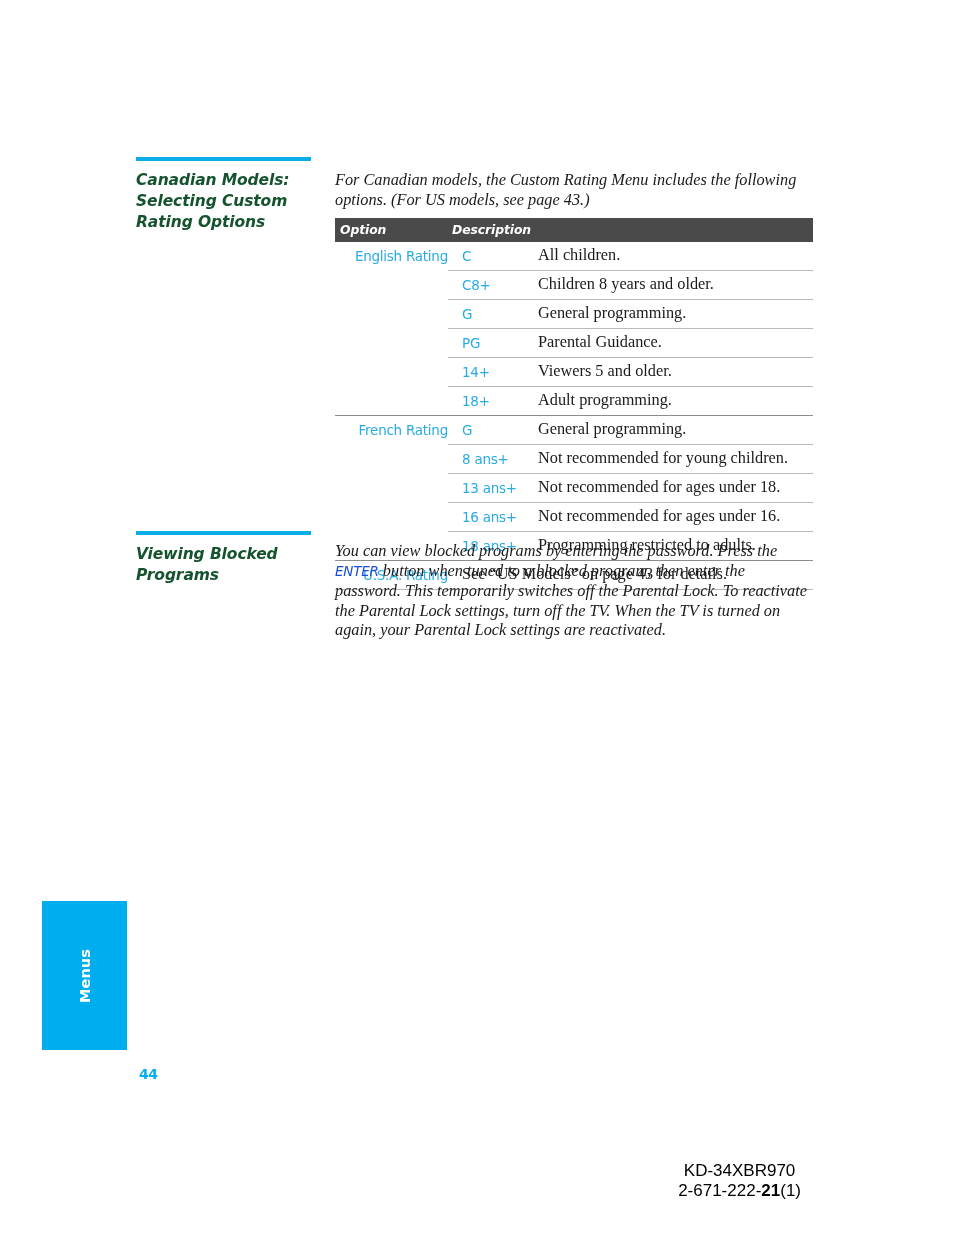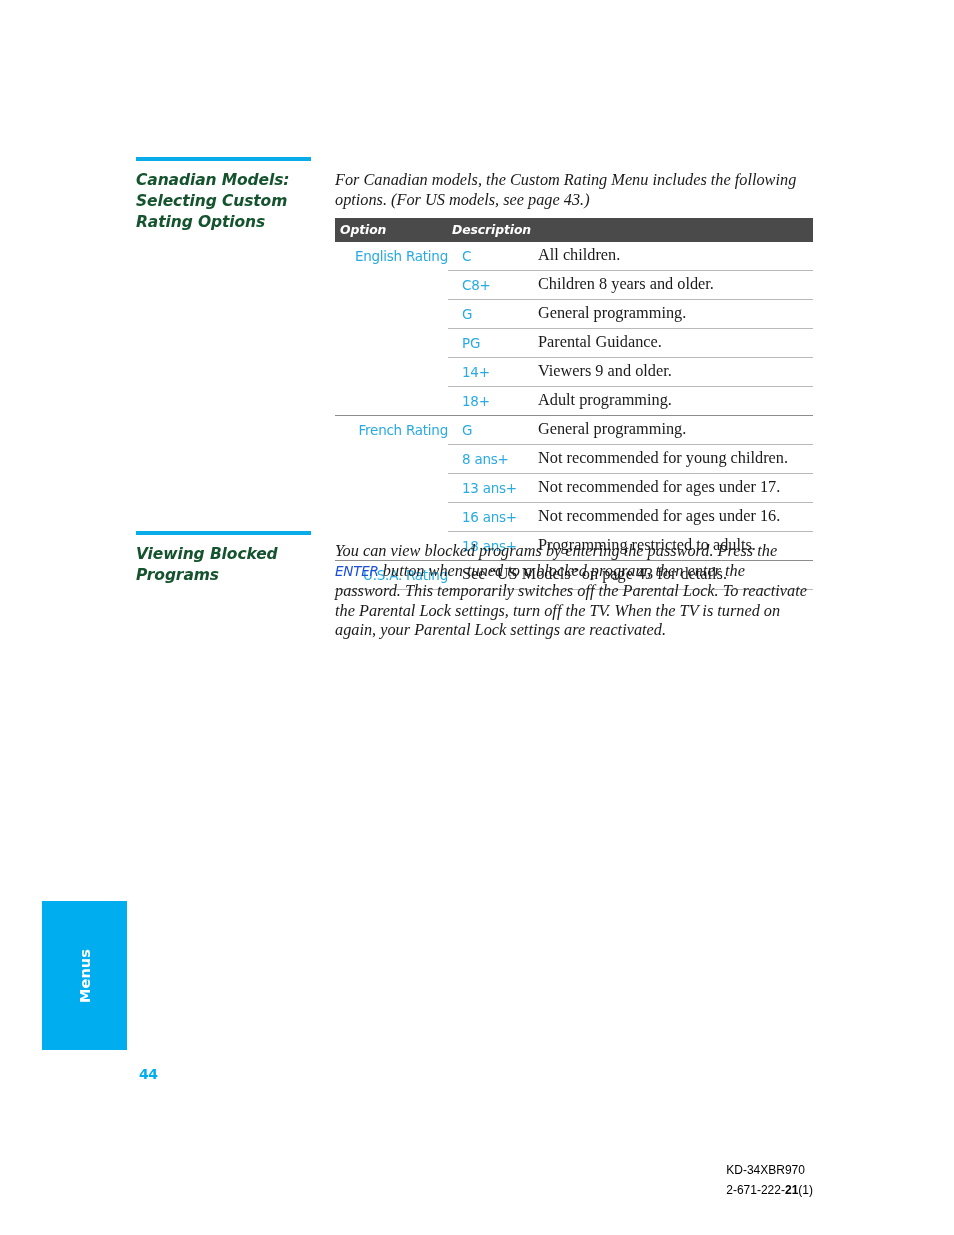--- a/index.html
+++ b/index.html
@@ -158,25 +158,25 @@
     font-family: "DejaVu Sans", sans-serif;
     font-weight: bold;
     font-size: 14px;
     color: #00AEEF;
     letter-spacing: -0.5px;
   }
 
   
   .footer {
     position: absolute;
-    right: 141px;
+    right: 153px;
     top: 1161px;
-    text-align: left;
+    text-align: center;
     font-family: "Liberation Sans", sans-serif;
-    font-size: 12px;
+    font-size: 17px;
     line-height: 19.5px;
     color: #000000;
   }
   .footer .bold-part { font-weight: bold; }
 </style>
 </head>
 <body>
 
 <div class="section-label" style="top:157px;">
   <div class="accent-rule"></div>
@@ -211,39 +211,39 @@
     <tr class="inner-row">
       <td class="code-cell">G</td>
       <td class="desc-cell">General programming.</td>
     </tr>
     <tr class="inner-row">
       <td class="code-cell">PG</td>
       <td class="desc-cell">Parental Guidance.</td>
     </tr>
     <tr class="inner-row">
       <td class="code-cell">14+</td>
-      <td class="desc-cell">Viewers 9 and older.</td>
+      <td class="desc-cell">Viewers 5 and older.</td>
     </tr>
     <tr class="inner-row">
       <td class="code-cell">18+</td>
       <td class="desc-cell">Adult programming.</td>
     </tr>
 
     <tr class="group-start">
       <td class="group-cell" rowspan="5">French Rating</td>
       <td class="code-cell">G</td>
       <td class="desc-cell">General programming.</td>
     </tr>
     <tr class="inner-row">
       <td class="code-cell">8 ans+</td>
       <td class="desc-cell">Not recommended for young children.</td>
     </tr>
     <tr class="inner-row">
       <td class="code-cell">13 ans+</td>
-      <td class="desc-cell">Not recommended for ages under 17.</td>
+      <td class="desc-cell">Not recommended for ages under 18.</td>
     </tr>
     <tr class="inner-row">
       <td class="code-cell">16 ans+</td>
       <td class="desc-cell">Not recommended for ages under 16.</td>
     </tr>
     <tr class="inner-row">
       <td class="code-cell">18 ans+</td>
       <td class="desc-cell">Programming restricted to adults.</td>
     </tr>
 

